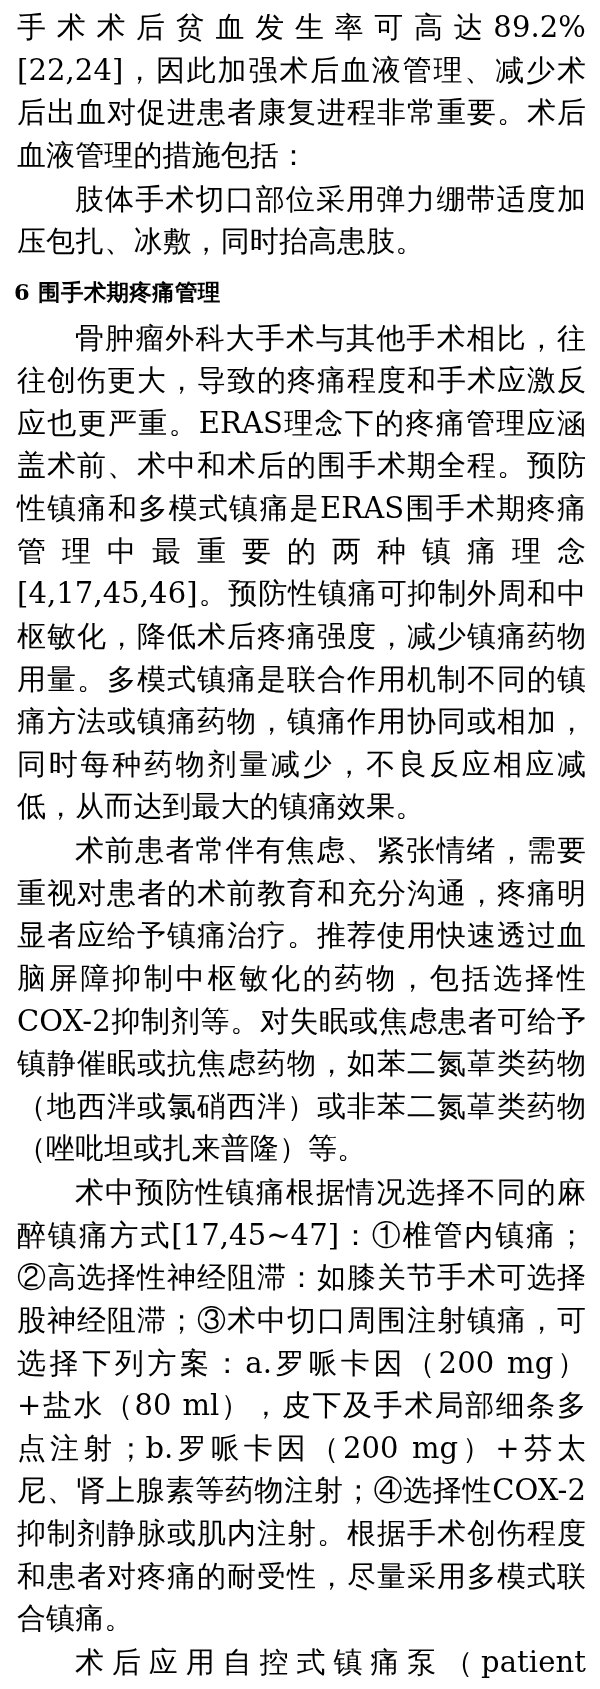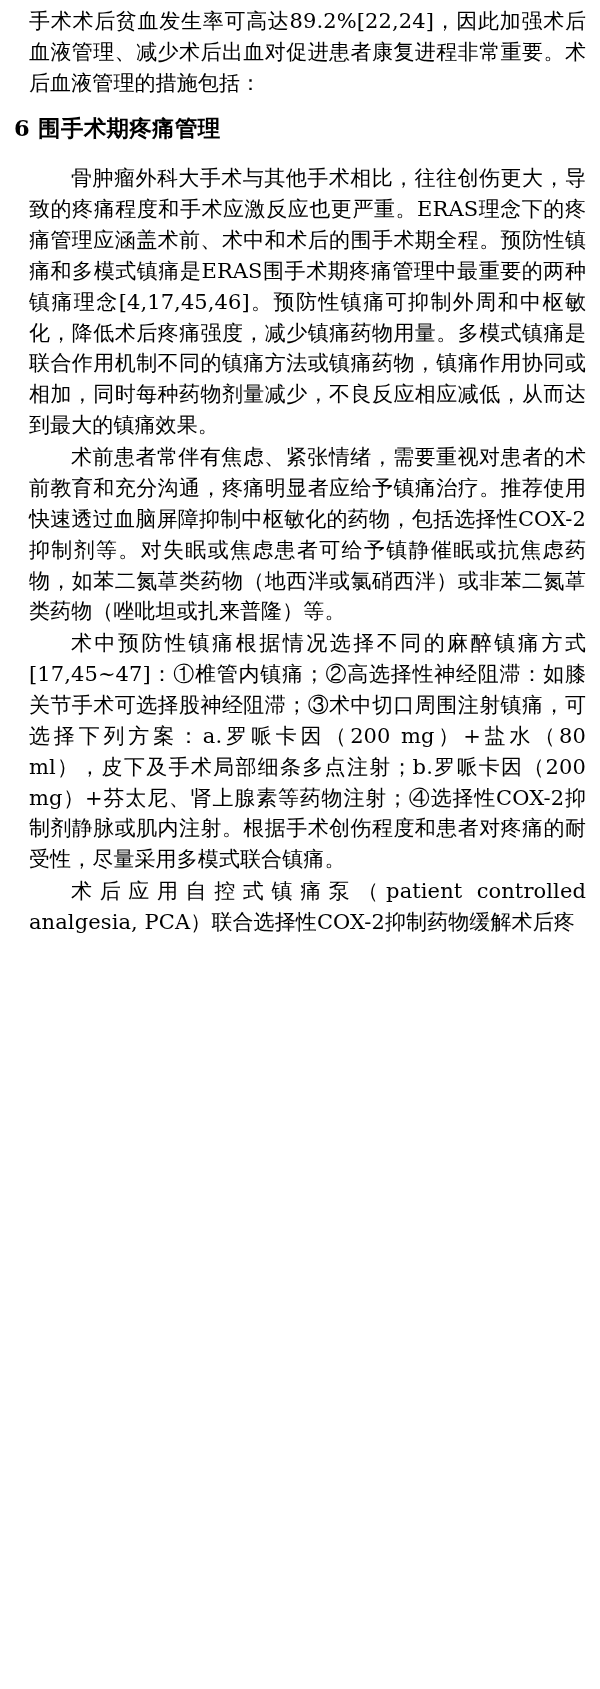--- a/index.html
+++ b/index.html
@@ -14,46 +14,47 @@
     color: #000000;
   }
   .page {
     width: 600px;
     min-height: 1689px;
     box-sizing: border-box;
     padding: 6px 14px 10px 14px;
     position: relative;
   }
   .para {
-    font-size: 21px;
+    font-size: 29px;
     line-height: 1.47;
     text-align: justify;
     text-justify: inter-ideograph;
-    margin: 0 0 1px 15px;
+    margin: 0 0 1px 3px;
     letter-spacing: 0.1px;
   }
   .indent {
     text-indent: 2em;
   }
   .heading {
     font-size: 22.5px;
     font-weight: bold;
     line-height: 1.5;
-    margin: 13px 0 18px 0;
+    margin: 13px 0 7px 0;
     letter-spacing: 0.3px;
   }
   .no-indent { text-indent: 0; }
 </style>
 </head>
 <body>
 
 <div class="page">
 
   <p class="para no-indent">手术术后贫血发生率可高达89.2%[22,24]，因此加强术后血液管理、减少术后出血对促进患者康复进程非常重要。术后血液管理的措施包括：</p>
 
+  <p class="para indent">肢体手术切口部位采用弹力绷带适度加压包扎、冰敷，同时抬高患肢。</p>
 
 
 
   <h2 class="heading">6 围手术期疼痛管理</h2>
 
   <p class="para indent">骨肿瘤外科大手术与其他手术相比，往往创伤更大，导致的疼痛程度和手术应激反应也更严重。ERAS理念下的疼痛管理应涵盖术前、术中和术后的围手术期全程。预防性镇痛和多模式镇痛是ERAS围手术期疼痛管理中最重要的两种镇痛理念[4,17,45,46]。预防性镇痛可抑制外周和中枢敏化，降低术后疼痛强度，减少镇痛药物用量。多模式镇痛是联合作用机制不同的镇痛方法或镇痛药物，镇痛作用协同或相加，同时每种药物剂量减少，不良反应相应减低，从而达到最大的镇痛效果。</p>
 
   <p class="para indent">术前患者常伴有焦虑、紧张情绪，需要重视对患者的术前教育和充分沟通，疼痛明显者应给予镇痛治疗。推荐使用快速透过血脑屏障抑制中枢敏化的药物，包括选择性COX-2抑制剂等。对失眠或焦虑患者可给予镇静催眠或抗焦虑药物，如苯二氮䓬类药物（地西泮或氯硝西泮）或非苯二氮䓬类药物（唑吡坦或扎来普隆）等。</p>
 
   <p class="para indent">术中预防性镇痛根据情况选择不同的麻醉镇痛方式[17,45~47]：①椎管内镇痛；②高选择性神经阻滞：如膝关节手术可选择股神经阻滞；③术中切口周围注射镇痛，可选择下列方案：a.罗哌卡因（200 mg）+盐水（80 ml），皮下及手术局部细条多点注射；b.罗哌卡因（200 mg）+芬太尼、肾上腺素等药物注射；④选择性COX-2抑制剂静脉或肌内注射。根据手术创伤程度和患者对疼痛的耐受性，尽量采用多模式联合镇痛。</p>

